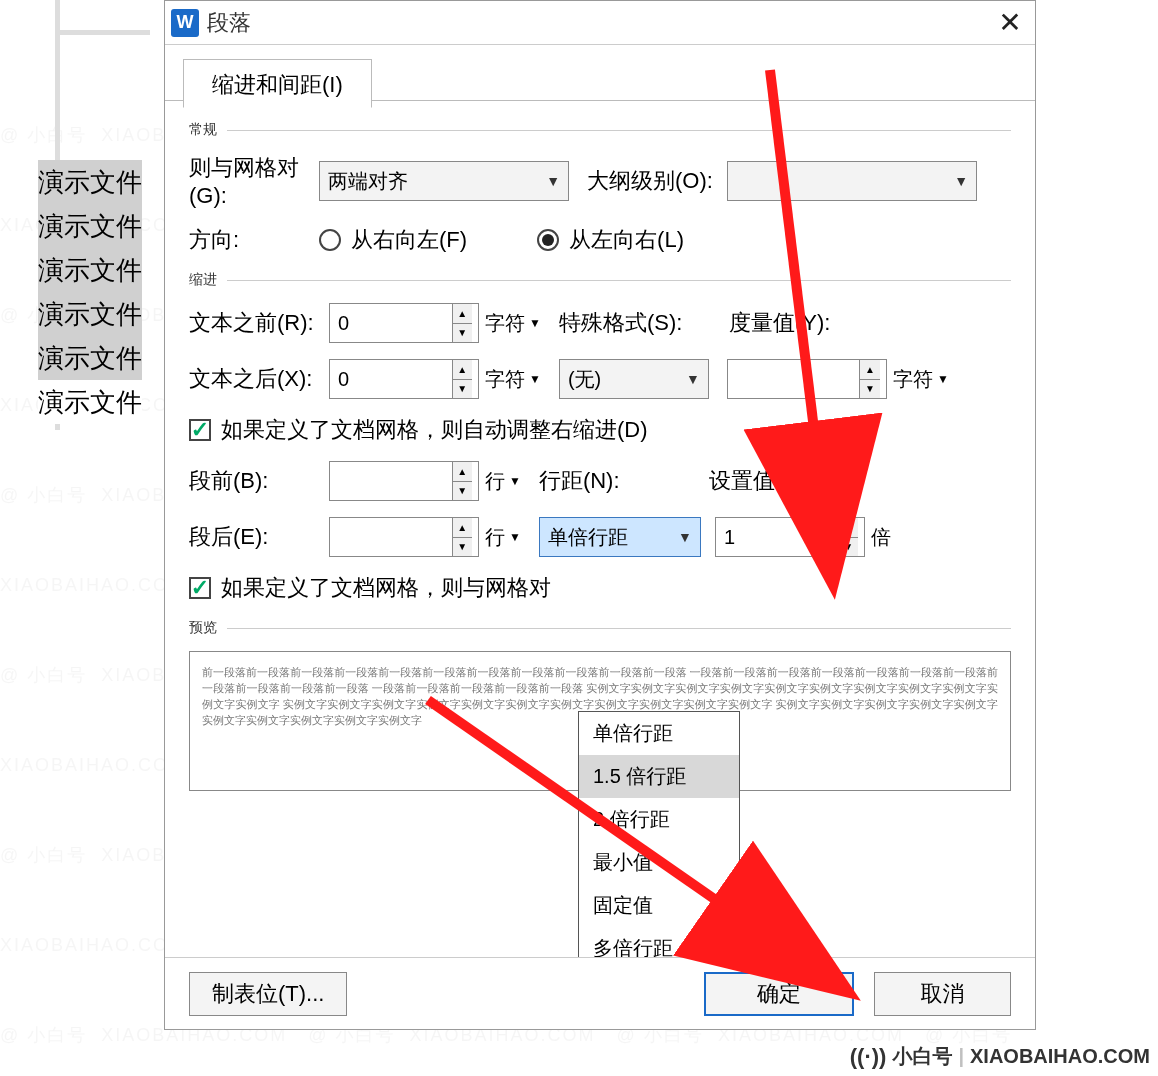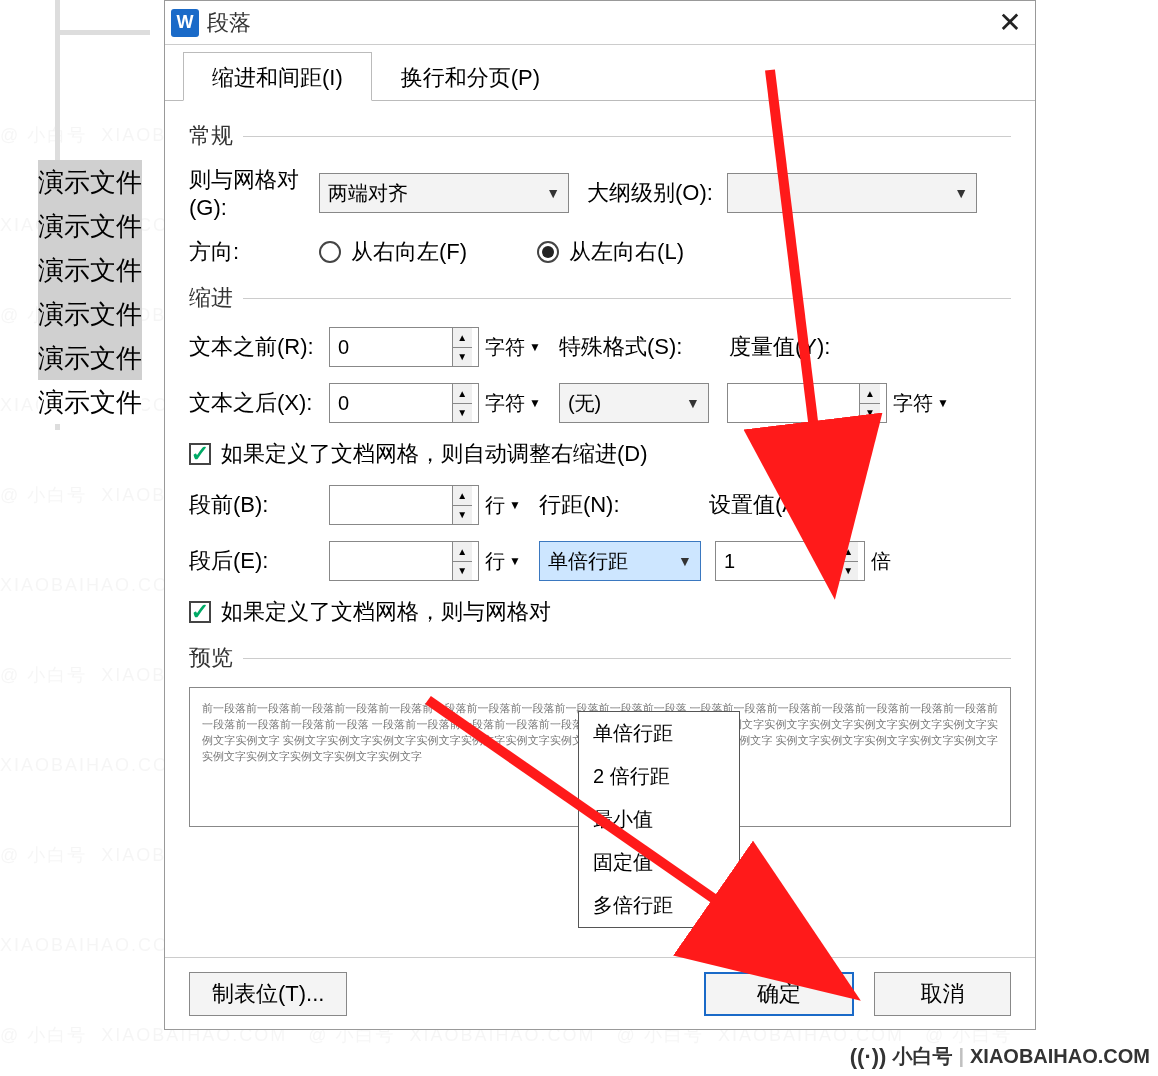--- a/index.html
+++ b/index.html
@@ -24,27 +24,27 @@
   }
   .titlebar { height:44px; display:flex; align-items:center; border-bottom:1px solid #ccc; }
   .title-icon { width:28px; height:28px; margin:0 8px 0 6px; background:#1a6ac8; color:#fff;
     font-weight:bold; font-size:18px; display:flex; align-items:center; justify-content:center; border-radius:3px; }
   .title-text { font-size:22px; color:#333; flex:1; }
   .close-x { width:50px; height:44px; display:flex; align-items:center; justify-content:center;
     font-size:28px; color:#222; cursor:pointer; }
 
   .tabs { display:flex; padding:6px 0 0 18px; border-bottom:1px solid #bbb; height:56px; }
   .tab { padding:10px 28px; font-size:22px; border:1px solid transparent; cursor:pointer;
-         position:relative; top:1px; }
+         position:relative; top:8px; }
   .tab.active { border:1px solid #bbb; border-bottom:1px solid #fff; background:#fff; }
 
   .body { flex:1; padding:10px 24px 0 24px; overflow:hidden; position:relative; }
 
   .section-head { display:flex; align-items:center; margin:10px 0 14px; }
-  .section-head > span { font-size:22px; color:#333; }
+  .section-head > span { font-size:14px; color:#333; }
   .section-head .line { flex:1; height:1px; background:#ccc; margin-left:10px; }
 
   .row { display:flex; align-items:center; margin-bottom:16px; font-size:22px; }
   .lbl { width:130px; }
   .lbl-s { width:80px; }
 
   .combo, .numbox {
     height:40px; border:1px solid #888; background:#f3f3f3; font-size:20px;
     display:flex; align-items:center; position:relative;
   }
@@ -137,21 +137,20 @@
 <div class="dialog">
 
   <div class="titlebar">
     <div class="title-icon">W</div>
     <div class="title-text">段落</div>
     <div class="close-x">✕</div>
   </div>
 
   <div class="tabs">
     <div class="tab active">缩进和间距(I)</div>
-    <div class="tab">换行和分页(P)</div>
   </div>
 
   <div class="body">
 
     <div class="section-head">
       <span>常规</span>
       <div class="line"></div>
     </div>
 
     <div class="row">
@@ -285,20 +284,21 @@
 
     <div class="row">
       <label style="display:flex;align-items:center">
         <span class="check">✓</span>
         <span>如果定义了文档网格，则与网格对</span>
       </label>
     </div>
 
     <div class="dropdown">
       <div class="opt">单倍行距</div>
+      <div class="opt hover">1.5 倍行距</div>
       <div class="opt">2 倍行距</div>
       <div class="opt">最小值</div>
       <div class="opt">固定值</div>
       <div class="opt">多倍行距</div>
     </div>
 
     <div class="section-head">
       <span>预览</span>
       <div class="line"></div>
     </div>

